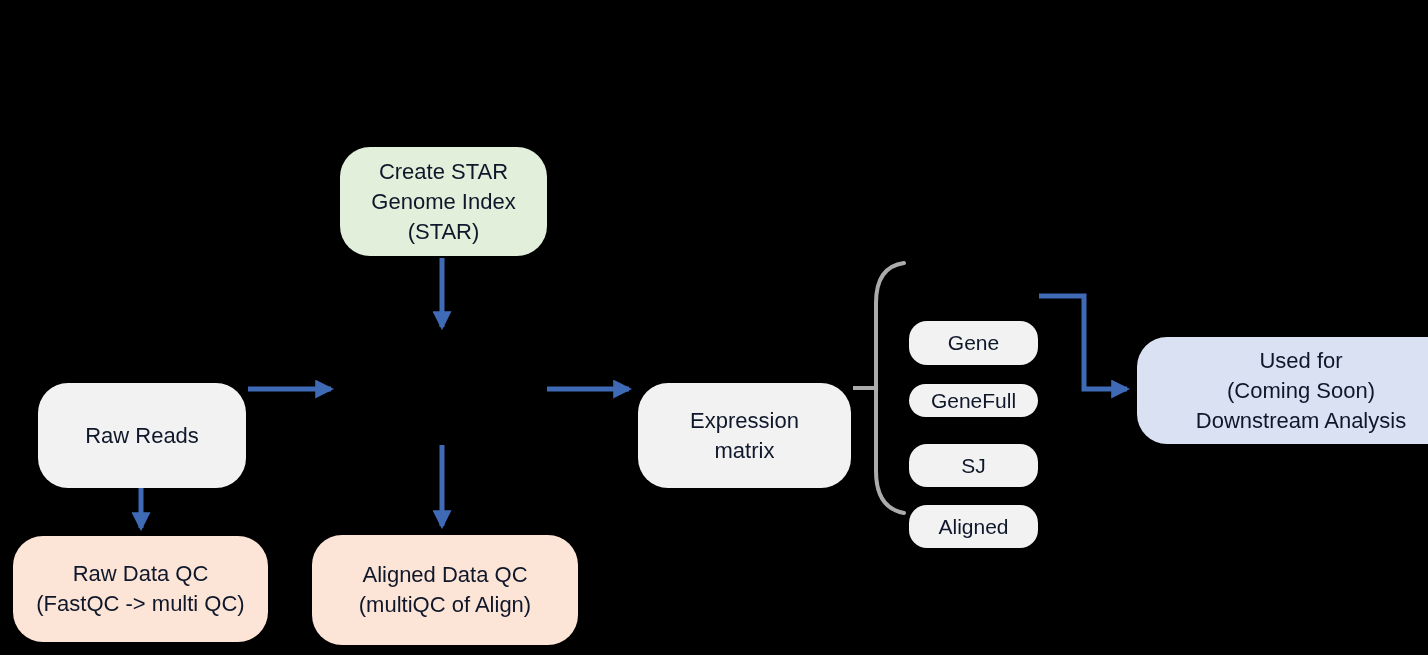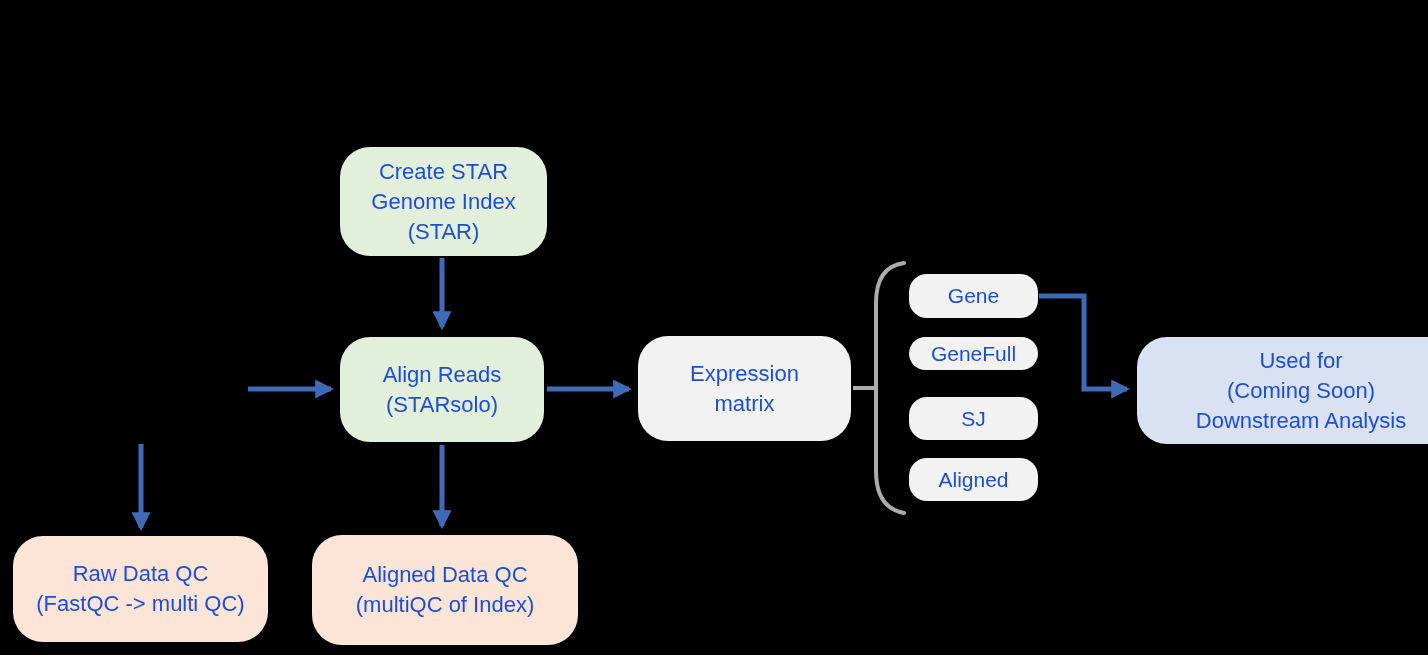--- a/index.html
+++ b/index.html
@@ -9,29 +9,29 @@
     background:#000000;
     overflow:hidden;
     font-family:"Liberation Sans", sans-serif;
   }
   #edge-layer{position:absolute;left:0;top:0;width:1428px;height:655px;}
   .node{
     position:absolute;
     display:flex;flex-direction:column;
     align-items:center;justify-content:center;
     text-align:center;
-    color:#1d4ed8;
+    color:#0f172a;
     border-radius:30px;
     z-index:2;
   }
   .node .ln{font-size:22px;line-height:30px;white-space:nowrap;}
   .node.small{border-radius:18px;}
   .node.small .ln{font-size:21px;line-height:24px;}
   .fill-green{background:#E2EFDA;}
-  .fill-white{background:#F2F2F2;}
+  .fill-white{background:#F2F2F2;margin-top:47px;}
   .fill-orange{background:#FCE4D6;}
   .fill-lavender{background:#D9E1F2;}
 </style>
 </head>
 <body>
 
 <div id="canvas">
 
   <svg id="edge-layer" viewBox="0 0 1428 655" xmlns="http://www.w3.org/2000/svg">
     <defs>
@@ -50,25 +50,24 @@
     <line x1="853" y1="388" x2="877" y2="388" stroke="#ABABAB" stroke-width="4"></line>
     <path d="M904,263 C882,266 876,283 876,303 L876,471 C876,491 882,509 904,513" fill="none" stroke="#ABABAB" stroke-width="4" stroke-linecap="round"></path>
   </svg>
 
   <div class="node fill-green" style="left:340px;top:147px;width:207px;height:109px">
     <div class="ln">Create STAR</div>
     <div class="ln">Genome Index</div>
     <div class="ln">(STAR)</div>
   </div>
 
+  <div class="node fill-white" style="left:38px;top:336px;width:208px;height:105px">
+    <div class="ln">Raw Reads</div>
+  </div>
 
-  <div class="node fill-green" style="left:340px;top:337px;width:204px;height:105px">
-    <div class="ln">Align Reads</div>
-    <div class="ln">(STARsolo)</div>
-  </div>
 
   <div class="node fill-white" style="left:638px;top:336px;width:213px;height:105px">
     <div class="ln">Expression</div>
     <div class="ln">matrix</div>
   </div>
 
   <div class="node small fill-white" style="left:909px;top:274px;width:129px;height:44px">
     <div class="ln">Gene</div>
   </div>
   <div class="node small fill-white" style="left:909px;top:337px;width:129px;height:33px">
@@ -87,16 +86,16 @@
     <div class="ln">Downstream Analysis</div>
   </div>
 
   <div class="node fill-orange" style="left:13px;top:536px;width:255px;height:106px">
     <div class="ln">Raw Data QC</div>
     <div class="ln">(FastQC -&gt; multi QC)</div>
   </div>
 
   <div class="node fill-orange" style="left:312px;top:535px;width:266px;height:110px">
     <div class="ln">Aligned Data QC</div>
-    <div class="ln">(multiQC of Index)</div>
+    <div class="ln">(multiQC of Align)</div>
   </div>
 
 </div>
 
 </body></html>

